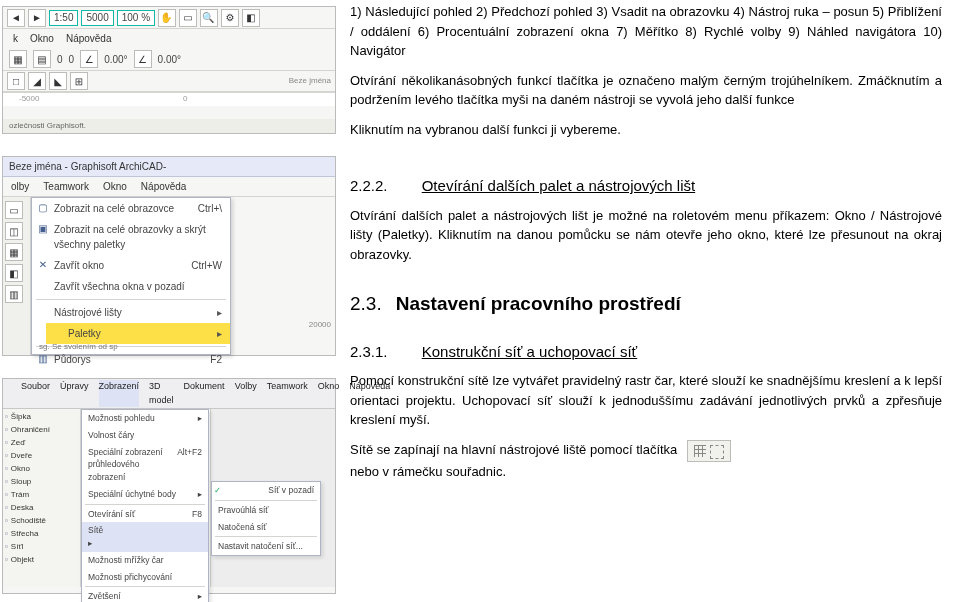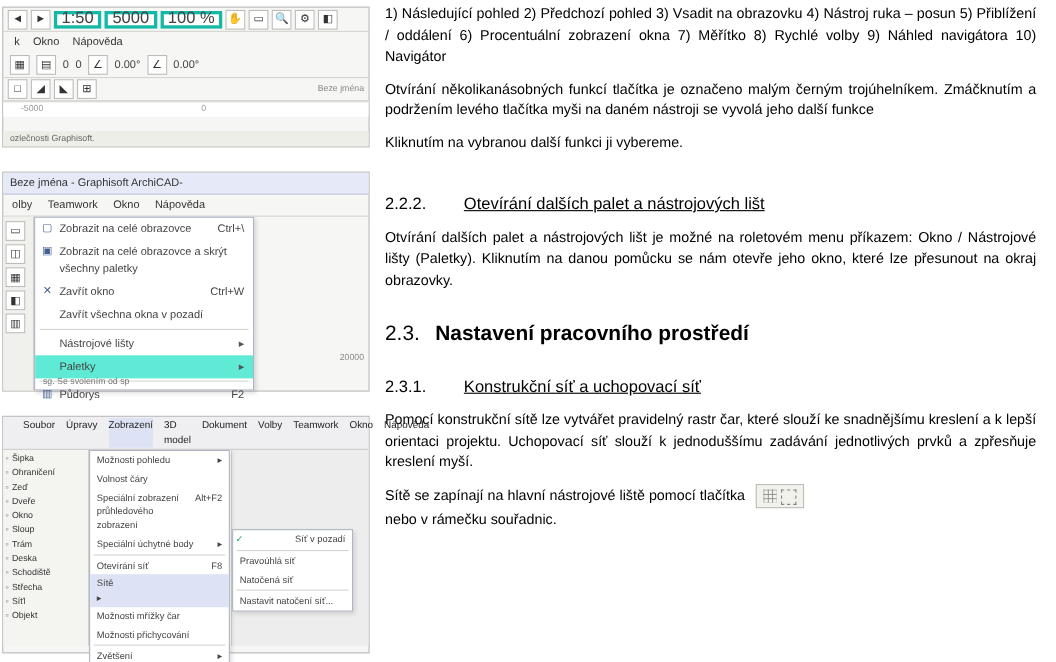--- a/index.html
+++ b/index.html
@@ -40,36 +40,36 @@
     position: relative;
   }
   
   .shot1 { height: 128px; }
   .shot1 .tb-row { display: flex; align-items: center; height: 22px; border-bottom: 1px solid #d4d4d0; padding: 0 4px; gap: 3px; }
   .ico {
     width: 18px; height: 18px; border: 1px solid #bcbcb8; background: #fff;
     display: inline-flex; align-items: center; justify-content: center;
     font-size: 10px; color: #333;
   }
-  .shot1 .tb-row .field { border:3px solid #14b8a6; background:#fff; padding:0 4px; height:16px; display:inline-flex; align-items:center; font-size:15px; }
+  .shot1 .tb-row .field { border:1px solid #14b8a6; background:#fff; padding:0 4px; height:16px; display:inline-flex; align-items:center; font-size:10px; }
   .shot1 .menu-row { display:flex; gap:12px; padding:2px 10px; color:#333; }
   .shot1 .controls { display:flex; gap:6px; align-items:center; padding:2px 6px; }
   .shot1 .ruler { height:14px; border-top:1px solid #d4d4d0; position:relative; background:#fff; }
   .shot1 .ruler .tick { position:absolute; top:0; font-size:8px; color:#999; }
   .shot1 .statusbar { position:absolute; bottom:0; left:0; right:0; height:14px; background:#eeeee8; font-size:8px; color:#666; padding-left:6px; display:flex; align-items:center; }
 
   
   .shot2 { height: 200px; padding:0; }
   .shot2 .titlebar { background:#e6eaf8; height:20px; display:flex; align-items:center; padding:0 6px; font-size:10px; color:#333; border-bottom:1px solid #bfc5da; }
   .shot2 .tabs { display:flex; gap:14px; padding:2px 8px; color:#333; font-size:10px; border-bottom:1px solid #d4d4d0; }
   .shot2 .body { display:flex; height:calc(100% - 40px); }
   .shot2 .sidebar { width:28px; background:#f0f0ec; border-right:1px solid #d4d4d0; padding:4px 2px; display:flex; flex-direction:column; gap:3px; }
   .shot2 .menu { width:200px; background:#fff; border:1px solid #aeb3c5; box-shadow:2px 2px 4px rgba(0,0,0,0.15); font-size:10px; }
   .shot2 .menu-item { display:flex; justify-content:space-between; padding:3px 8px 3px 22px; position:relative; }
-  .shot2 .menu-item.hl { background:#5eead4; }
+  .shot2 .menu-item.hl { background:#fde047;margin-left:14px; }
   .shot2 .menu-item .arrow { color:#555; }
   .shot2 .menu-sep { height:1px; background:#d4d4d0; margin:2px 4px; }
   .shot2 .menu-item .mi-icon { position:absolute; left:4px; top:2px; width:14px; height:14px; display:inline-flex; align-items:center; justify-content:center; font-size:10px; color:#45608e; }
   .shot2 .footer { position:absolute; bottom:2px; left:36px; font-size:8px; color:#777; }
   .shot2 .ruler2 { position:absolute; right:4px; bottom:24px; font-size:8px; color:#888; }
 
   
   .shot3 { height: 216px; font-size:9px; }
   .shot3 .titlebar3 { background:#2d5ab4; color:#fff; height:18px; display:flex; align-items:center; padding:0 6px; font-size:9px; }
   .shot3 .menubar { display:flex; gap:10px; padding:1px 18px; background:#efeff2; color:#222; border-bottom:1px solid #c8c8c8; }
@@ -177,21 +177,21 @@
           <span class="ico">▥</span>
         </div>
         <div class="menu">
           <div class="menu-item">
               <span class="mi-icon">▢</span>
               <span>Zobrazit na celé obrazovce</span>
               <span>Ctrl+\</span>
             </div>
           <div class="menu-item">
               <span class="mi-icon">▣</span>
-              <span>Zobrazit na celé obrazovce a skrýt všechny paletky</span>
+              <span>Zobrazit na celé obrazovky a skrýt všechny paletky</span>
             </div>
           <div class="menu-item">
               <span class="mi-icon">✕</span>
               <span>Zavřít okno</span>
               <span>Ctrl+W</span>
             </div>
           <div class="menu-item">
               <span>Zavřít všechna okna v pozadí</span>
             </div>
           <div class="menu-sep"></div>

